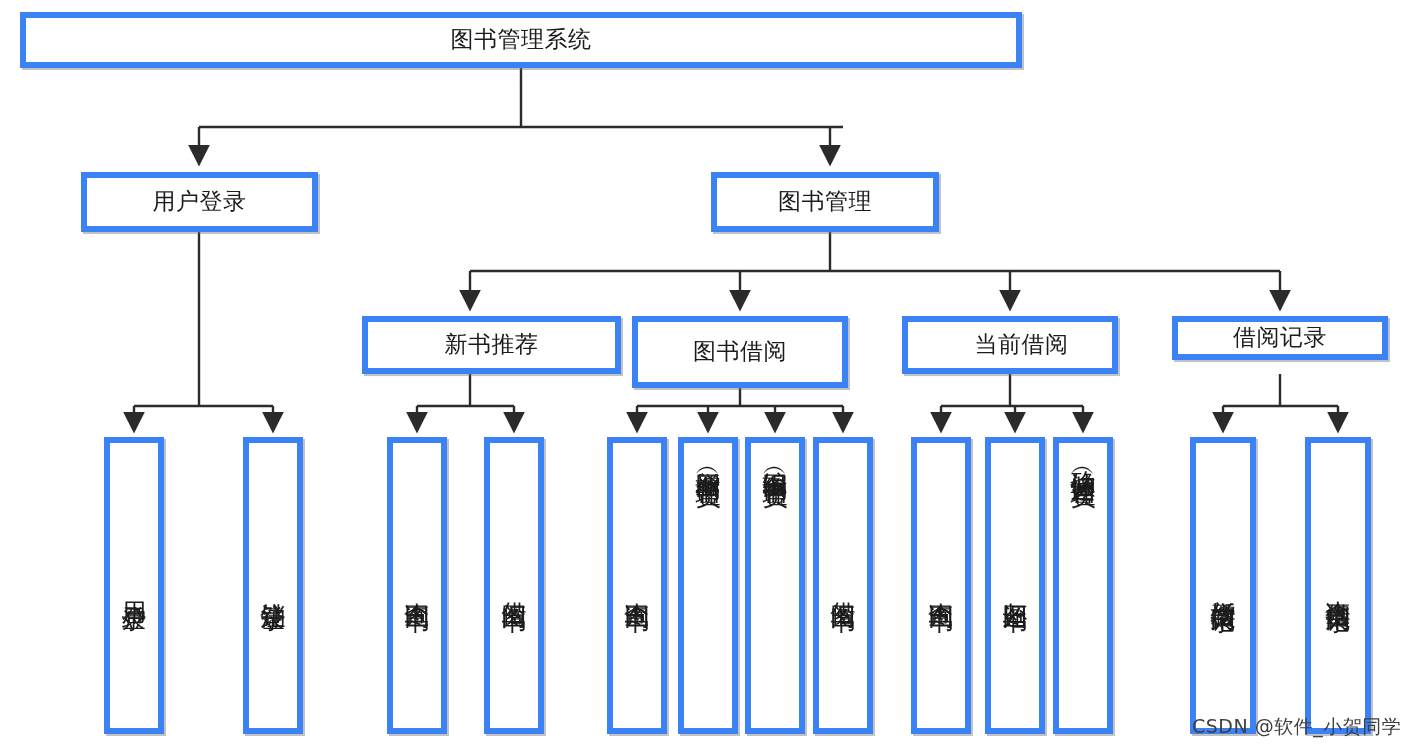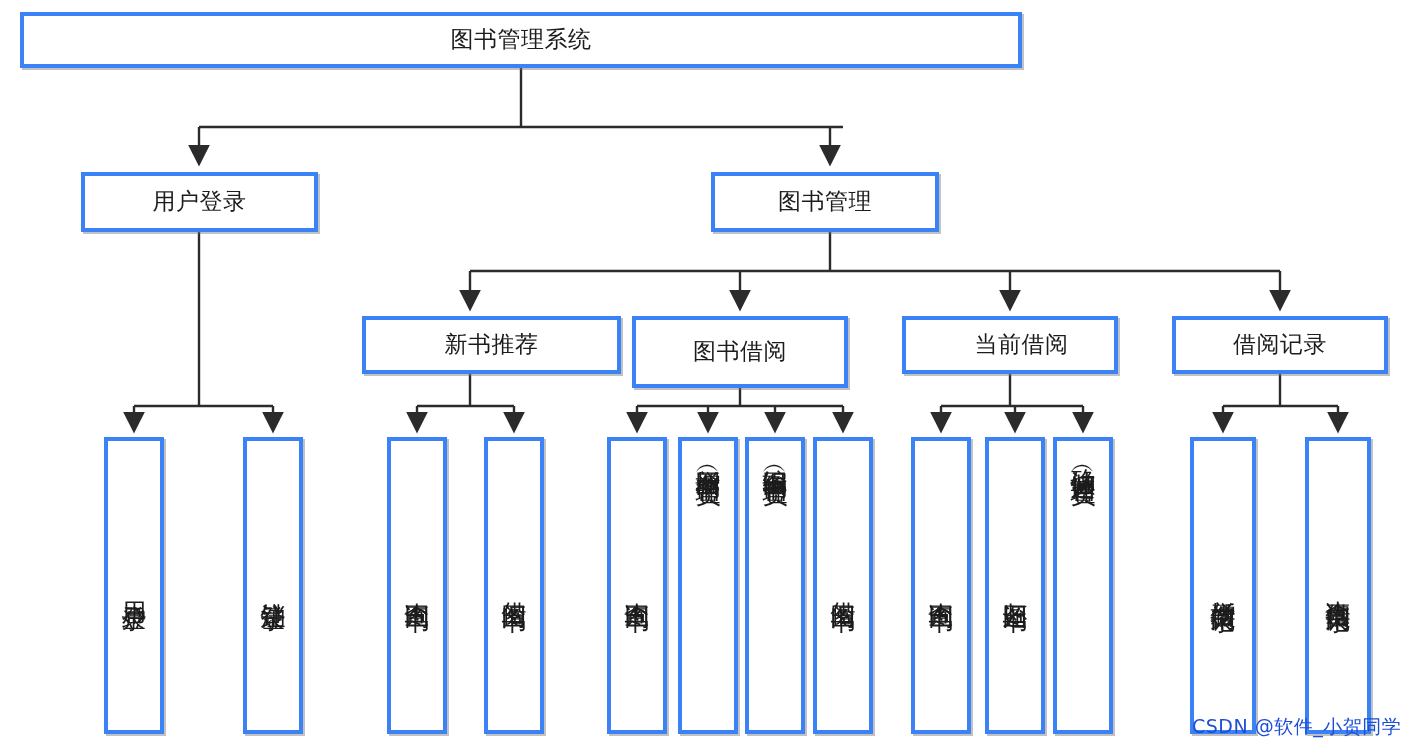--- a/index.html
+++ b/index.html
@@ -24,21 +24,21 @@
     left: 0;
     top: 0;
     width: 1405px;
     height: 747px;
     pointer-events: none;
   }
   .node {
     position: absolute;
     box-sizing: border-box;
     background: #ffffff;
-    border: 4px solid #3b82f6;
+    border: 6px solid #3b82f6;
     display: flex;
     align-items: center;
     justify-content: center;
     box-shadow: 2px 2px 0 rgba(120,120,120,0.45);
   }
   .node .label {
     color: #1c1c1c;
     line-height: 1.12;
     letter-spacing: 0.5px;
     white-space: nowrap;
@@ -56,21 +56,21 @@
     font-size: 25px;
     letter-spacing: 2px;
     line-height: 1;
   }
   .node.vertical.centered {
     align-items: center;
     padding-top: 0;
   }
   .watermark {
     position: absolute;
-    color: #1d4ed8;
+    color: #404040;
     font-size: 19px;
     white-space: nowrap;
     letter-spacing: 0.5px;
   }
 </style>
 </head>
 <body>
 
 <div id="diagram-root">
 
@@ -141,21 +141,21 @@
   <div id="level3-layer">
       <div class="node horizontal" style="left: 362px; top: 316px; width: 259px; height: 58px;">
         <span class="label">新书推荐</span>
       </div>
       <div class="node horizontal" style="left: 632px; top: 316px; width: 216px; height: 72px;">
         <span class="label">图书借阅</span>
       </div>
       <div class="node horizontal" style="left: 902px; top: 316px; width: 216px; height: 58px; padding-left: 23px;">
         <span class="label">当前借阅</span>
       </div>
-      <div class="node horizontal" style="left: 1172px; top: 316px; width: 216px; height: 58px;">
+      <div class="node horizontal" style="left: 1172px; top: 316px; width: 216px; height: 44px;">
         <span class="label">借阅记录</span>
       </div>
     </div>
 
   <div id="leaf-layer">
       <div class="node vertical centered" style="left: 104px; top: 437px; width: 60px; height: 297px;">
         <span class="label">用户登录</span>
       </div>
       <div class="node vertical centered" style="left: 243px; top: 437px; width: 60px; height: 297px;">
         <span class="label">注销登录</span>

